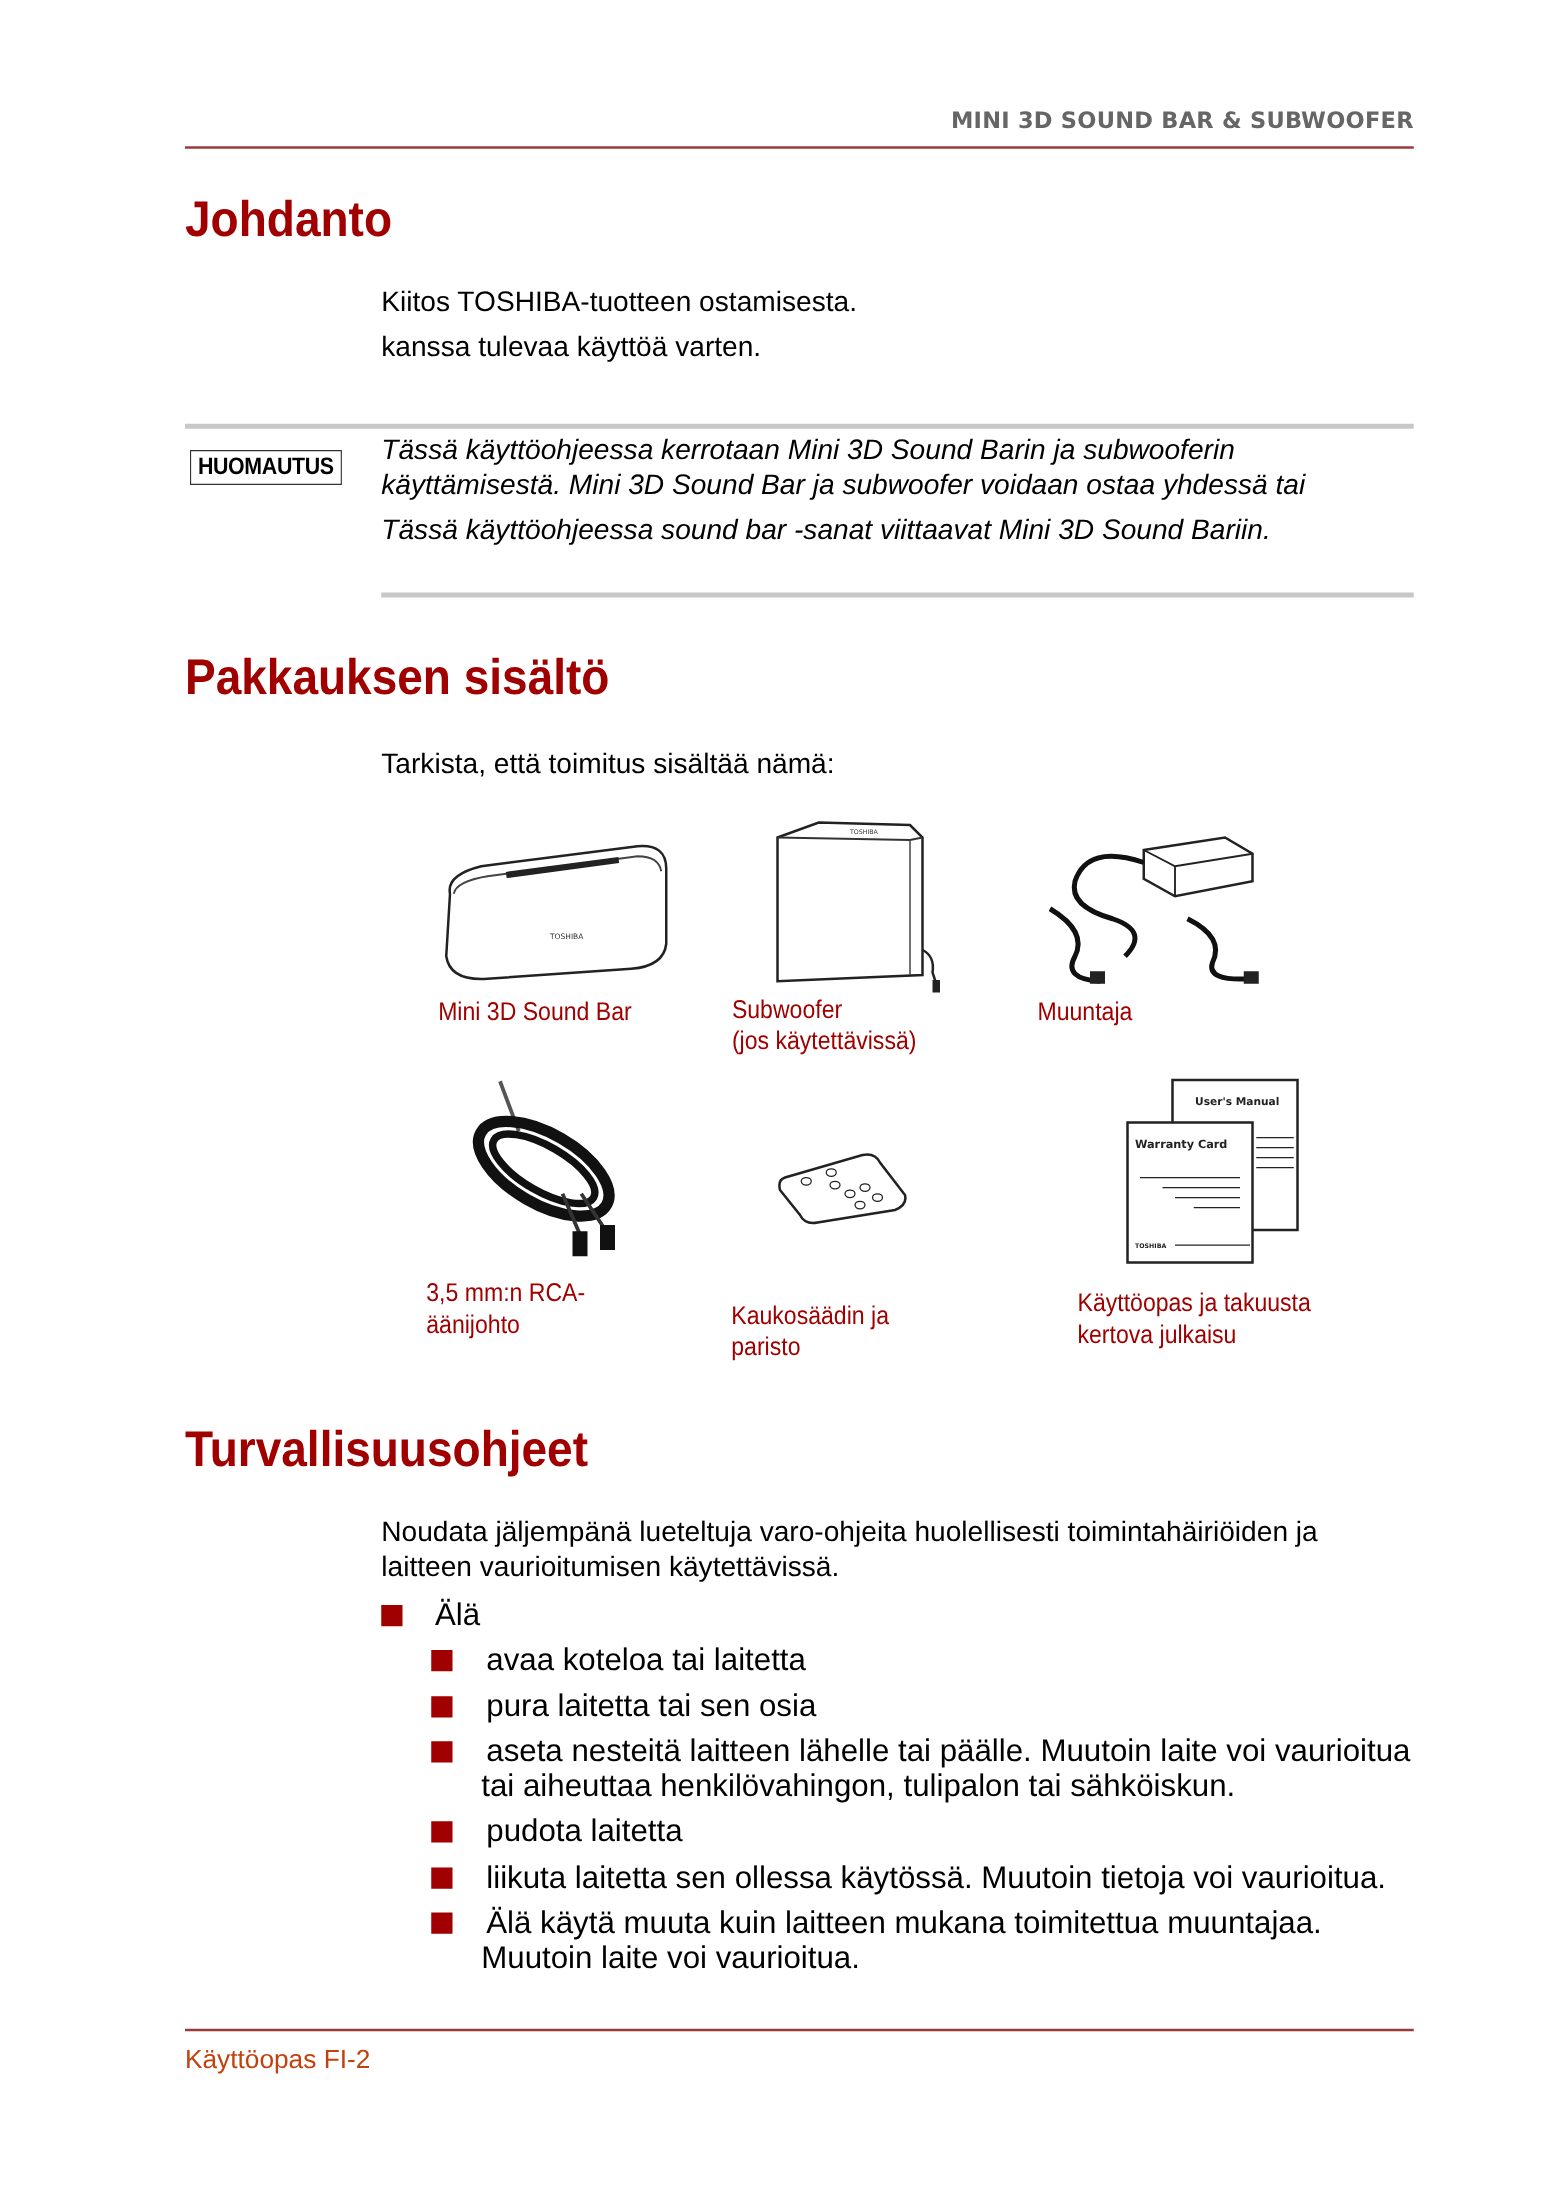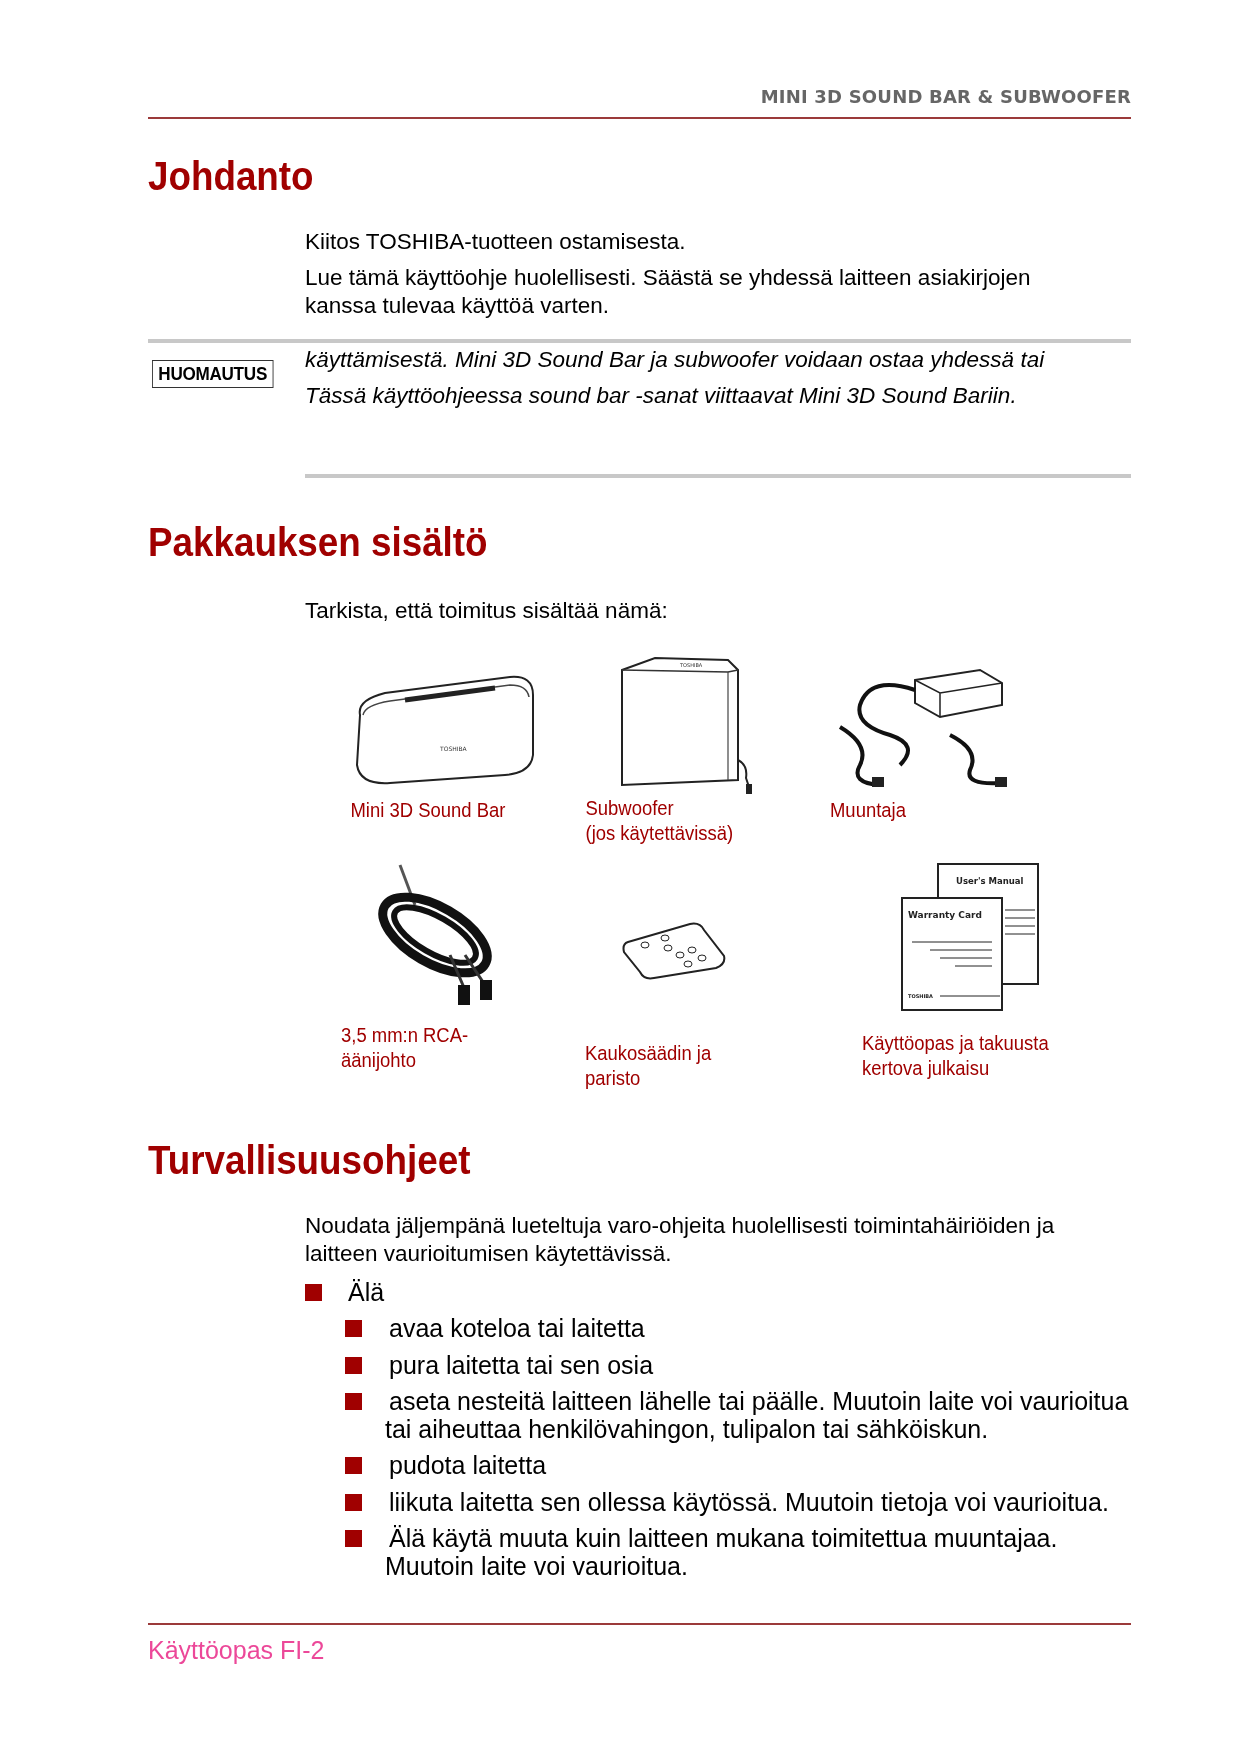--- a/index.html
+++ b/index.html
@@ -22,38 +22,38 @@
                 transform-origin:left top; }
   .note-text { font-style:italic; }
 
   .item { position:absolute; text-align:left; }
   .item svg { display:block; margin:0 auto; }
   .caption { color:#a00000; font-size:20.5px; line-height:25px; transform:scaleX(0.9); }
 
   .bullet { position:absolute; width:17px; height:17px; background:#a00000; }
   .li { position:absolute; font-size:25px; line-height:28px; }
 
-  .footer-text { left:148px; top:1636px; color:#ec4899; font-size:25px; }
+  .footer-text { left:148px; top:1636px; color:#c2410c; font-size:21px; }
 </style>
 </head>
 <body>
 
 <div class="abs running-head">MINI 3D SOUND BAR &amp; SUBWOOFER</div>
 <div class="abs rule-red" style="top:117px;"></div>
 
 <h1 class="sec" style="top:156px;">Johdanto</h1>
 <div class="p" style="top:228px;">Kiitos TOSHIBA-tuotteen ostamisesta.</div>
 <div class="p" style="top:264px;">
-  <div>Lue tämä käyttöohje huolellisesti. Säästä se yhdessä laitteen asiakirjojen</div>
   <div>kanssa tulevaa käyttöä varten.</div>
 </div>
 
 <div class="abs rule-grey" style="top:339px; left:148px; width:983px;"></div>
 <div class="abs note-label">HUOMAUTUS</div>
 <div class="p note-text" style="top:346px;">
+  <div>Tässä käyttöohjeessa kerrotaan Mini 3D Sound Barin ja subwooferin</div>
   <div>käyttämisestä. Mini 3D Sound Bar ja subwoofer voidaan ostaa yhdessä tai</div>
   <div style="margin-top:8px;">Tässä käyttöohjeessa sound bar -sanat viittaavat Mini 3D Sound Bariin.</div>
 </div>
 <div class="abs rule-grey" style="top:474px; left:305px; width:826px;"></div>
 
 <h1 class="sec" style="top:522px;">Pakkauksen sisältö</h1>
 <div class="p" style="top:597px;">Tarkista, että toimitus sisältää nämä:</div>
 
 <div class="item" style="left:340px; top:655px; width:210px;">
   <svg width="200" height="135" viewBox="0 0 200 135">

